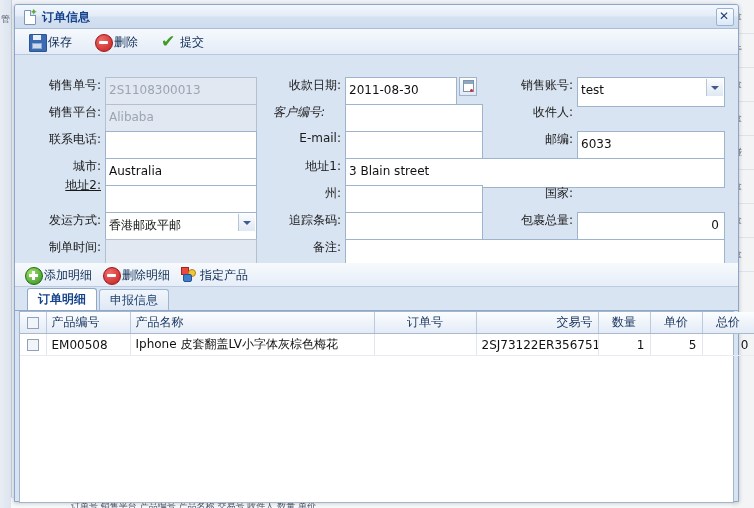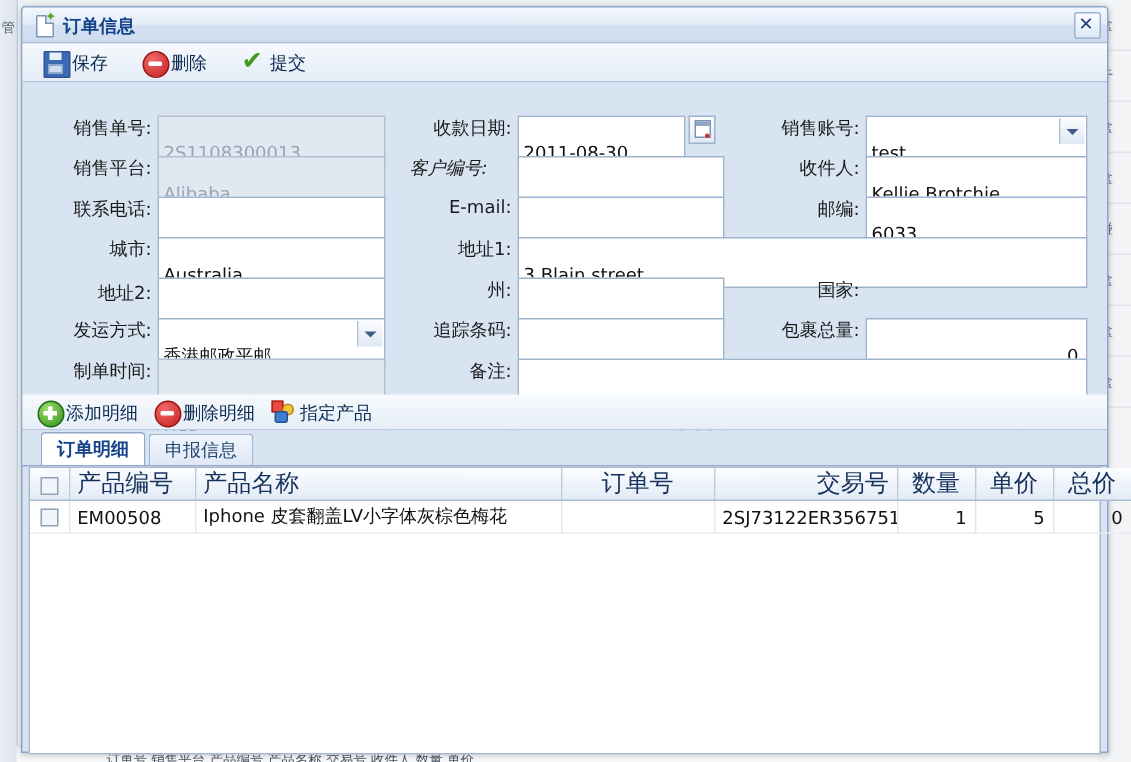--- a/index.html
+++ b/index.html
@@ -74,21 +74,21 @@
   .prod-ico{position:absolute;left:0;top:1px;width:15px;height:15px;}
   .prod-ico .q1{position:absolute;left:0;top:0;width:8px;height:8px;background:#e84a3f;border:1px solid #a8231b;box-sizing:border-box;}
   .prod-ico .q2{position:absolute;left:7px;top:2px;width:8px;height:8px;background:#f2c53d;border:1px solid #b08713;box-sizing:border-box;border-radius:50%;}
   .prod-ico .q3{position:absolute;left:2px;top:7px;width:9px;height:8px;background:#3f7fd0;border:1px solid #24548f;box-sizing:border-box;border-radius:2px;}
 
   
   #form{position:relative;height:204px;background:#d9e4f2;padding-top:4px;}
   .f-label{position:absolute;font-size:12px;color:#1a1a1a;text-align:right;white-space:nowrap;}
   .f-ctl{position:absolute;height:30px;box-sizing:border-box;
     border:1px solid #9eb3cc;background:#fff;
-    font-size:12px;color:#111;line-height:17px;padding:16px 3px;
+    font-size:12px;color:#111;line-height:17px;padding:4px 3px;
     font-family:"DejaVu Sans","Liberation Sans",sans-serif;overflow:hidden;white-space:nowrap;}
   .f-ctl.disabled{background:#e2e8f1;color:#9aa5b4;border-color:#b2c0d2;}
   .f-ctl.num{text-align:right;padding-right:5px;}
   .f-ctl.combo{padding-right:18px;}
   .combo-arrow{position:absolute;top:1px;right:1px;width:16px;height:17px;
     background:linear-gradient(to bottom,#fbfcfe,#dfe8f4);border-left:1px solid #b6c5d8;cursor:pointer;}
   .combo-arrow::after{content:"";position:absolute;left:4px;top:7px;
     border-left:4px solid transparent;border-right:4px solid transparent;border-top:4px solid #3c5d8c;}
   .cal-btn{position:absolute;width:18px;height:19px;box-sizing:border-box;
     border:1px solid #9eb3cc;background:linear-gradient(to bottom,#fdfefe,#e1e9f4);cursor:pointer;}
@@ -109,21 +109,21 @@
     border-bottom:1px solid #bccbdf;}
   #gridbar .tbtn{top:3px;}
 
   
   #gridwrap{position:relative;margin:0 4px 0 4px;height:192px;background:#fff;
     border:1px solid #a3b6cd;box-sizing:border-box;}
   table.grid{border-collapse:collapse;width:100%;table-layout:fixed;}
   table.grid th{
     background:linear-gradient(to bottom,#fbfdff,#e3ebf6);
     border-right:1px solid #bdcade;border-bottom:1px solid #a9bace;
-    font-size:16px;font-weight:normal;color:#16325c;height:21px;padding:0 5px;
+    font-size:12px;font-weight:normal;color:#16325c;height:21px;padding:0 5px;
     white-space:nowrap;overflow:hidden;}
   table.grid td{
     border-right:1px solid #e2e7ef;border-bottom:1px solid #e8ecf2;
     font-size:12px;color:#111;height:21px;padding:0 5px;
     white-space:nowrap;overflow:hidden;}
   .cb{display:inline-block;width:12px;height:12px;box-sizing:border-box;
     border:1px solid #8fa2ba;background:#f1f4f8;vertical-align:middle;cursor:pointer;}
   .c-center{text-align:center;}
   .c-right{text-align:right;}
 </style>
@@ -187,32 +187,31 @@
         <span class="pad"></span>
         <span class="dot"></span>
       </div>
       <div class="f-label" style="left: 486px; width: 72px; top: 22px;">销售账号:</div>
       <div class="f-ctl combo" style="left: 562px; width: 148px; top: 22px;">test<span class="combo-arrow"></span></div>
       <div class="f-label" style="left: 14px; width: 72px; top: 49px;">销售平台:</div>
       <div class="f-ctl disabled" style="left: 90px; width: 152px; top: 49px;">Alibaba</div>
       <div class="f-label" style="left: 238px; width: 72px; top: 49px; font-style: italic;">客户编号:</div>
       <div class="f-ctl" style="left: 330px; width: 138px; top: 49px;"></div>
       <div class="f-label" style="left: 486px; width: 72px; top: 49px;">收件人:</div>
-      <div class="f-ctl" style="left: 562px; width: 148px; top: 49px;">Kellie Brotchie</div>
       <div class="f-label" style="left: 14px; width: 72px; top: 76px;">联系电话:</div>
       <div class="f-ctl" style="left: 90px; width: 152px; top: 76px;"></div>
       <div class="f-label" style="left: 254px; width: 72px; top: 76px;">E-mail:</div>
       <div class="f-ctl" style="left: 330px; width: 138px; top: 76px;"></div>
       <div class="f-label" style="left: 486px; width: 72px; top: 76px;">邮编:</div>
       <div class="f-ctl" style="left: 562px; width: 148px; top: 76px;">6033</div>
       <div class="f-label" style="left: 14px; width: 72px; top: 103px;">城市:</div>
       <div class="f-ctl" style="left: 90px; width: 152px; top: 103px;">Australia</div>
       <div class="f-label" style="left: 254px; width: 72px; top: 103px;">地址1:</div>
       <div class="f-ctl" style="left: 330px; width: 380px; top: 103px;">3 Blain street</div>
-      <div class="f-label" style="left: 14px; width: 72px; top: 132px;">地址2:</div>
+      <div class="f-label" style="left: 14px; width: 72px; top: 122px; text-decoration: underline;">地址2:</div>
       <div class="f-ctl" style="left: 90px; width: 152px; top: 130px;"></div>
       <div class="f-label" style="left: 254px; width: 72px; top: 130px;">州:</div>
       <div class="f-ctl" style="left: 330px; width: 138px; top: 130px;"></div>
       <div class="f-label" style="left: 486px; width: 72px; top: 130px;">国家:</div>
       <div class="f-label" style="left: 14px; width: 72px; top: 157px;">发运方式:</div>
       <div class="f-ctl combo" style="left: 90px; width: 152px; top: 157px;">香港邮政平邮<span class="combo-arrow"></span></div>
       <div class="f-label" style="left: 254px; width: 72px; top: 157px;">追踪条码:</div>
       <div class="f-ctl" style="left: 330px; width: 138px; top: 157px;"></div>
       <div class="f-label" style="left: 486px; width: 72px; top: 157px;">包裹总量:</div>
       <div class="f-ctl num" style="left: 562px; width: 148px; top: 157px;">0</div>

